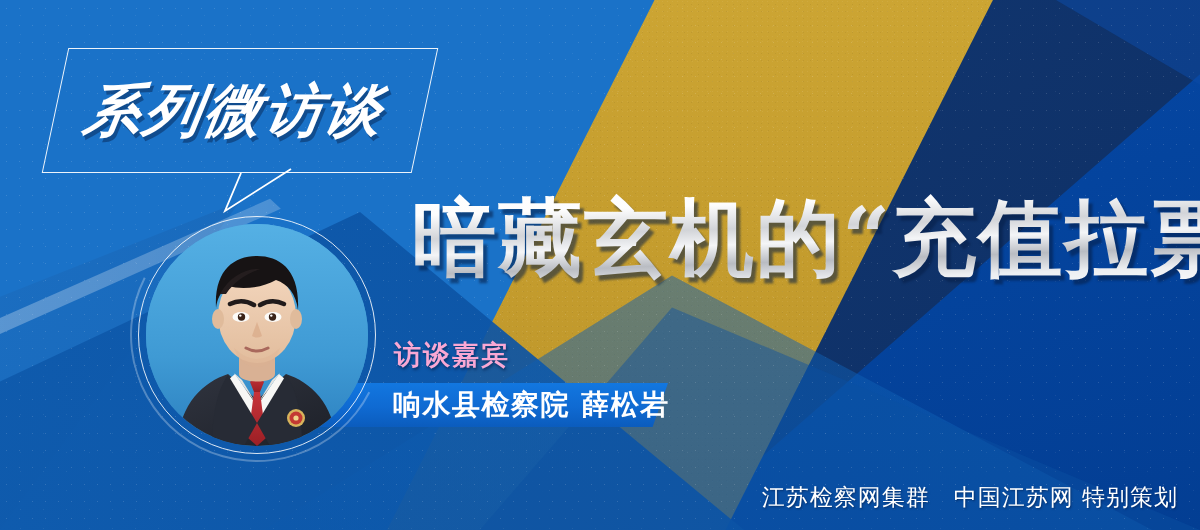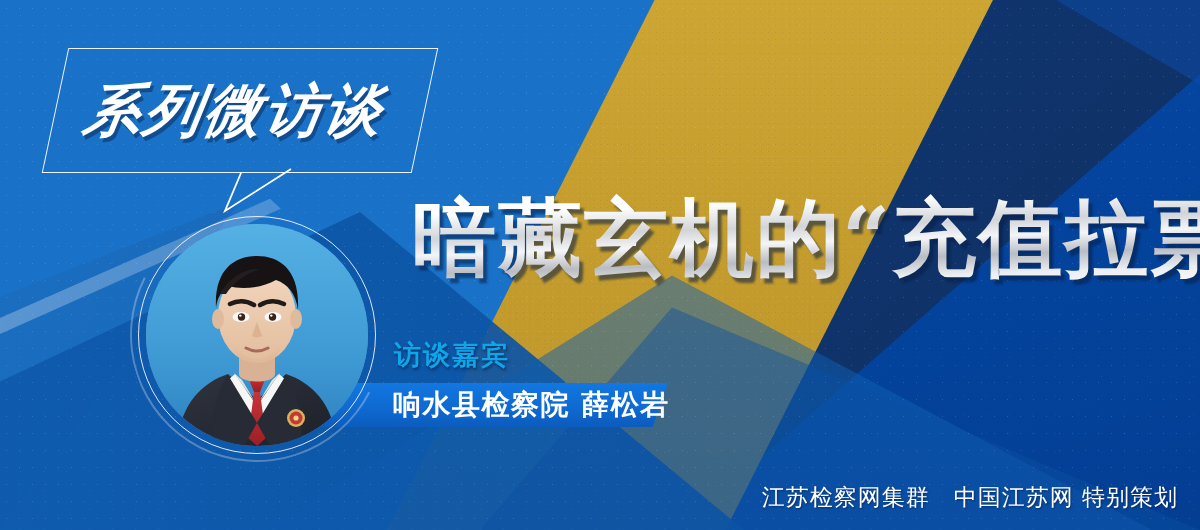--- a/index.html
+++ b/index.html
@@ -139,21 +139,21 @@
     background-clip:text;
     color:transparent;
     -webkit-text-fill-color:transparent;
     filter:drop-shadow(4px 5px 1px rgba(6,30,70,.55));
   }
 
   
   .guest-label{
     position:absolute;left:394px;top:338px;
     font-size:27px;line-height:34px;
-    color:#0ea5e9;font-weight:700;
+    color:#f9a8d4;font-weight:700;
     letter-spacing:2px;
     font-family:"DejaVu Sans","Liberation Sans",sans-serif;
     text-shadow:1px 2px 3px rgba(4,24,60,.6);
   }
   .name-bar{
     position:absolute;left:318px;top:383px;
     width:350px;height:44px;
     background:linear-gradient(180deg,#1277e0 0%,#0f6ad2 55%,#0b5cbd 100%);
     clip-path:polygon(4.2% 0%, 100% 0%, 95.6% 100%, 0% 100%);
   }

